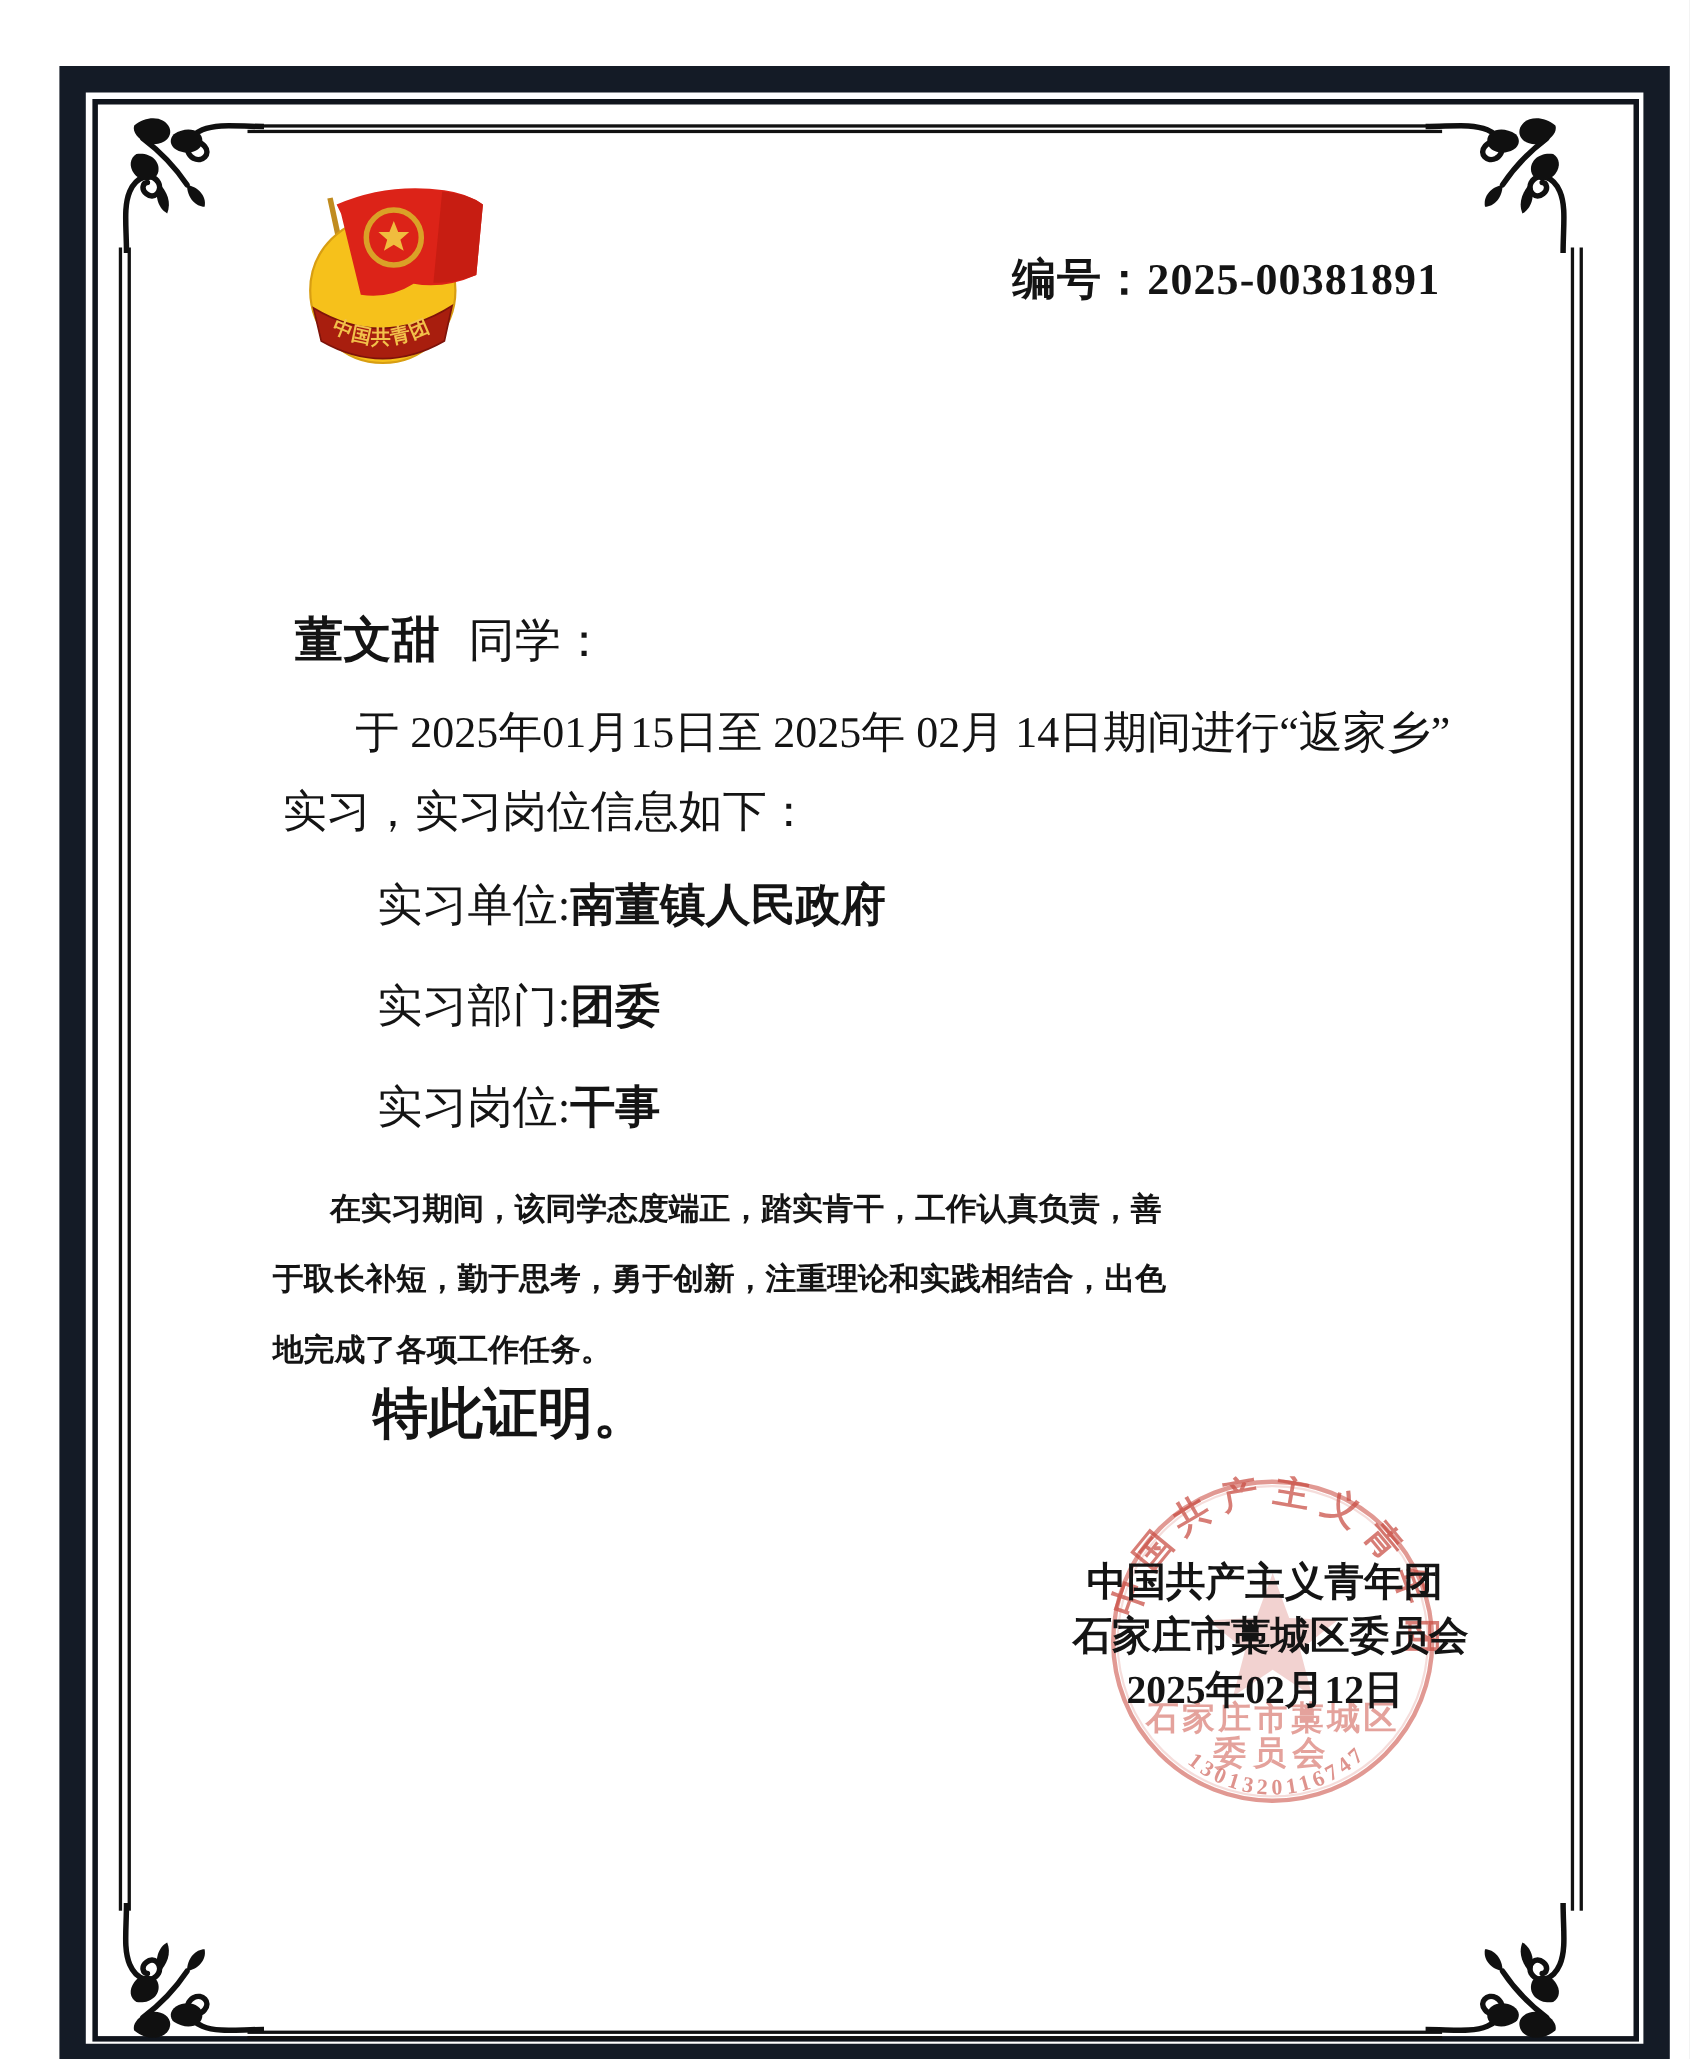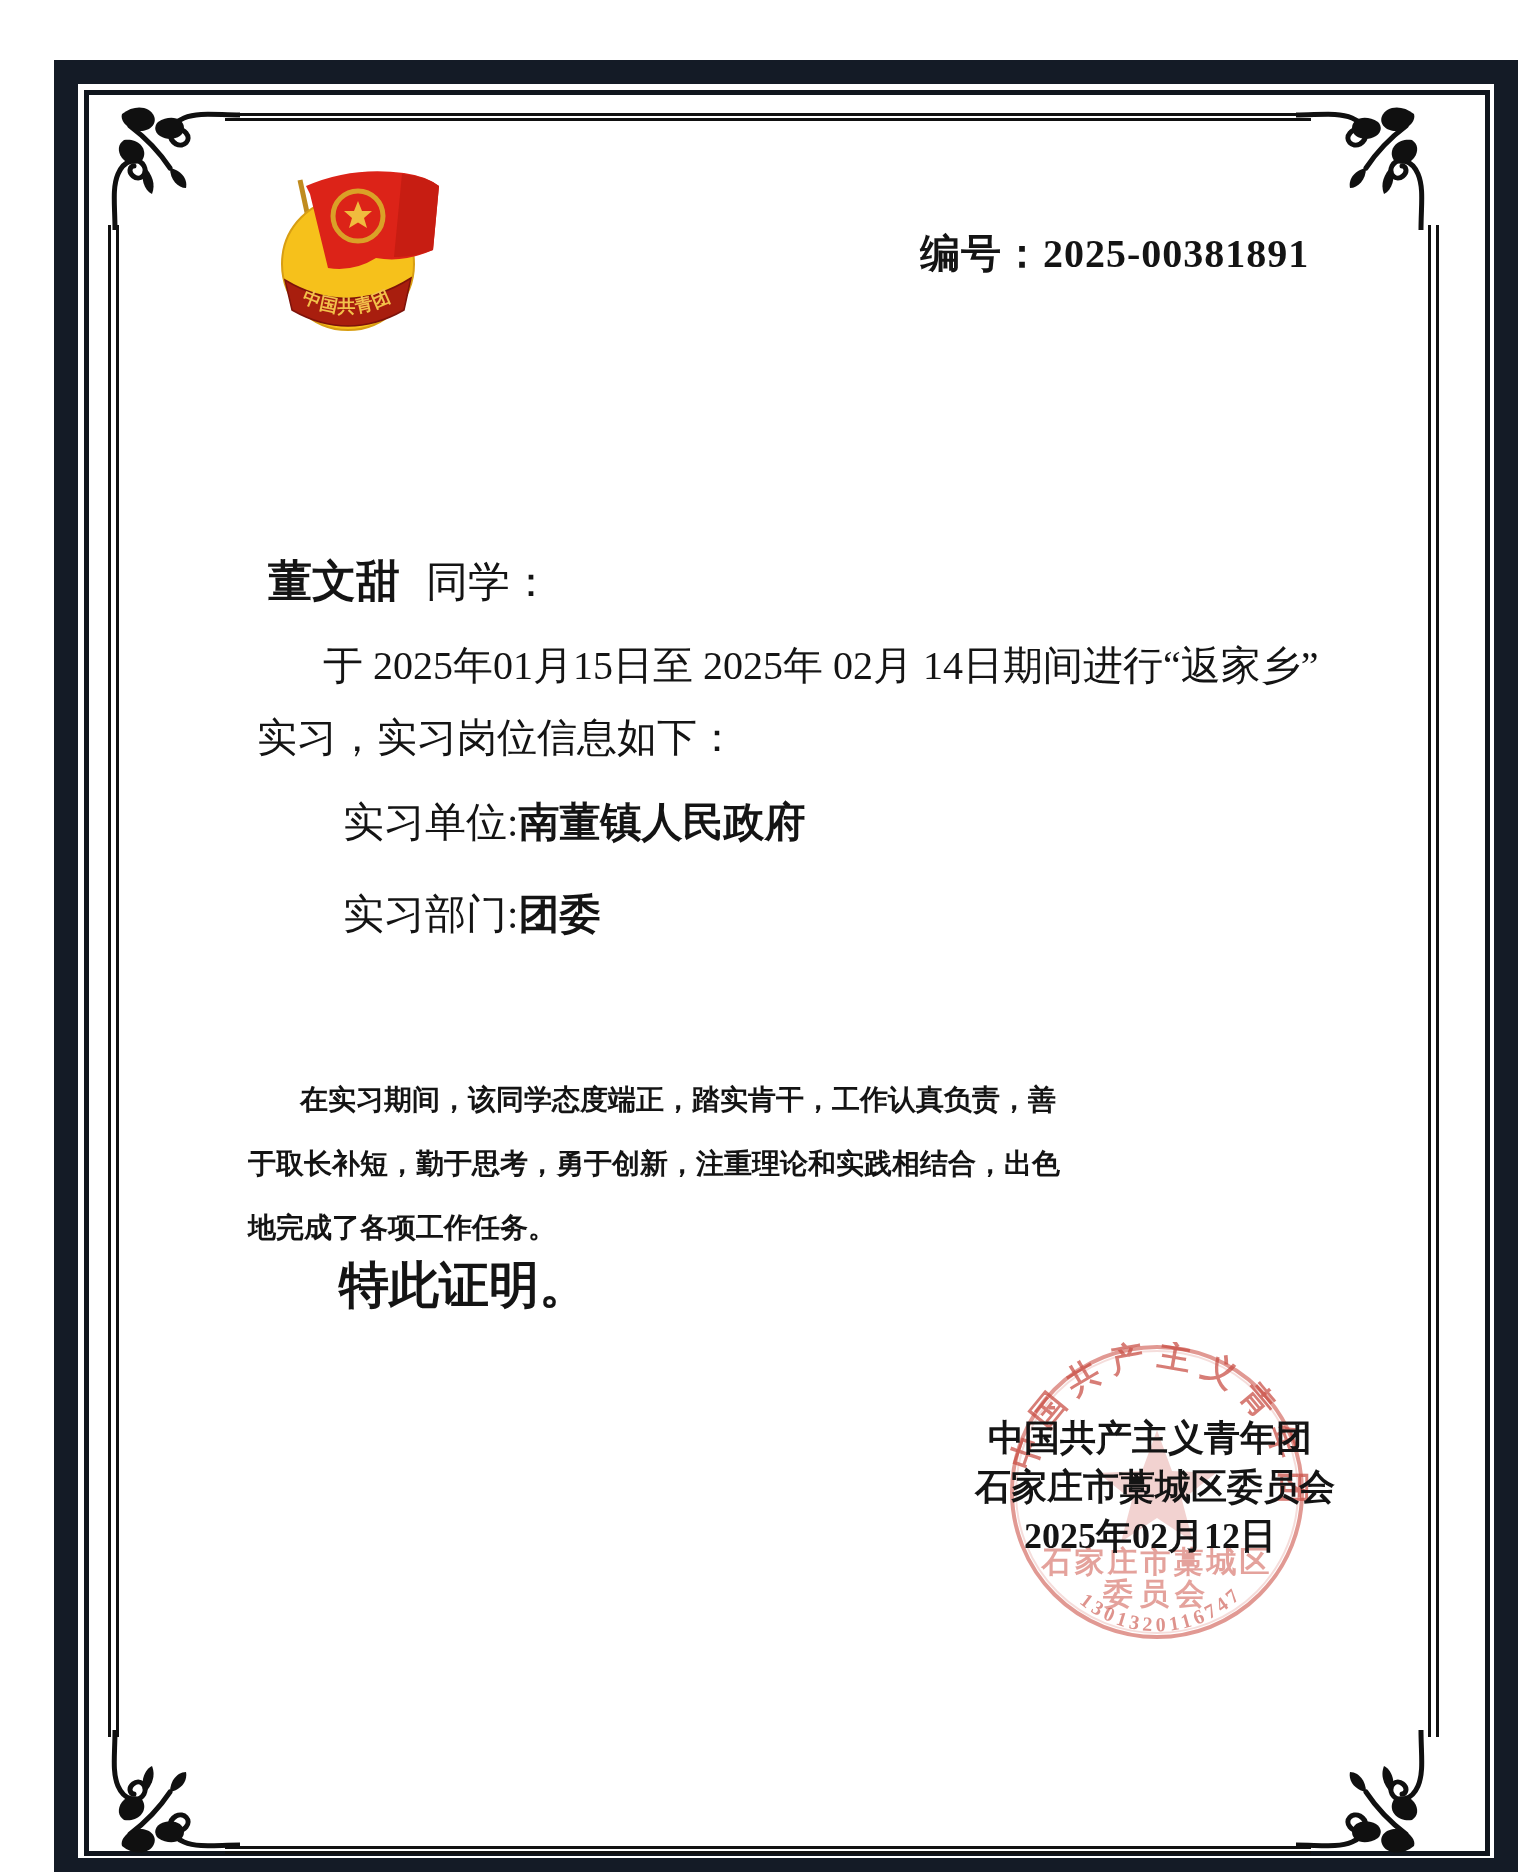--- a/index.html
+++ b/index.html
@@ -149,20 +149,23 @@
     <span class="l1">于 2025年01月15日至 2025年 02月 14日期间进行“返家乡”</span>
     <span>实习，实习岗位信息如下：</span>
   </div>
 
   <div class="field f1">
     <span class="lbl">实习单位:</span><span class="val">南董镇人民政府</span>
   </div>
   <div class="field f2">
     <span class="lbl">实习部门:</span><span class="val">团委</span>
   </div>
+  <div class="field f3">
+    <span class="lbl">实习岗位:</span><span class="val">干事</span>
+  </div>
 
   <div class="eval">
     <span class="l1">在实习期间，该同学态度端正，踏实肯干，工作认真负责，善</span>
     <span class="ln">于取长补短，勤于思考，勇于创新，注重理论和实践相结合，出色</span>
     <span class="ln">地完成了各项工作任务。</span>
   </div>
   <div class="closing">特此证明。</div>
 
   <svg class="stamp" viewBox="0 0 310 310">
     <defs>

